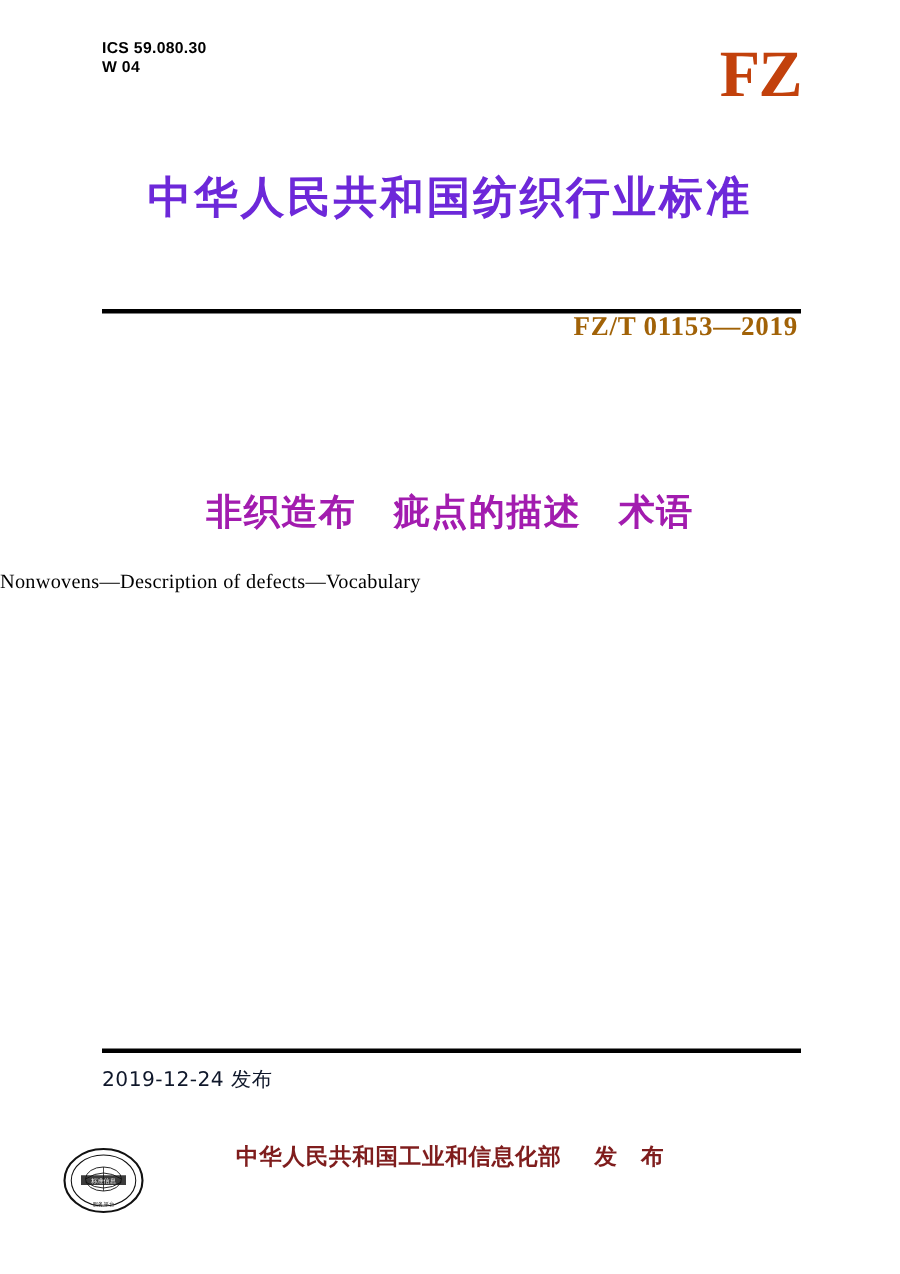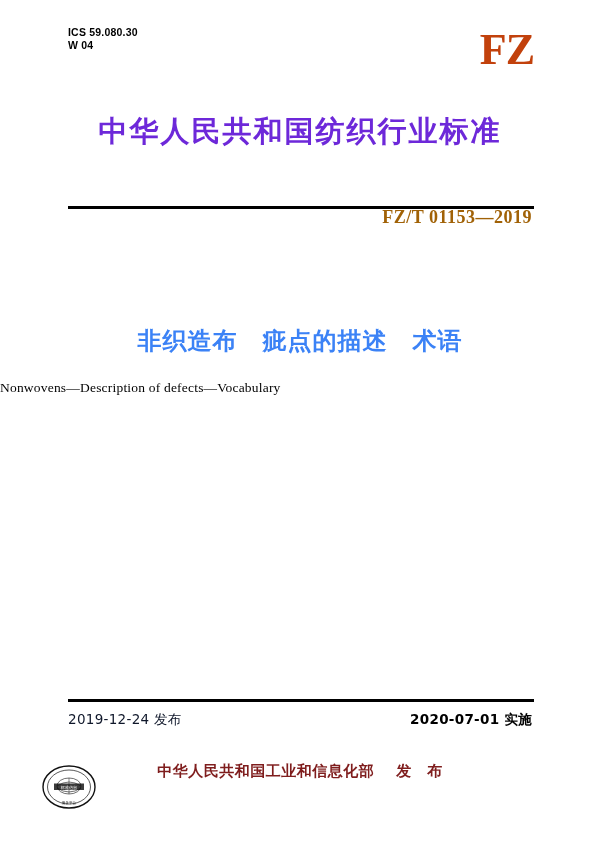--- a/index.html
+++ b/index.html
@@ -94,21 +94,21 @@
   .doc-title-cn {
     position: absolute;
     left: 0;
     top: 325px;
     width: 600px;
     text-align: center;
     font-family: "DejaVu Sans", sans-serif;
     font-size: 24px;
     font-weight: bold;
     letter-spacing: 1px;
-    color: #3b82f6;
+    color: #a21caf;
   }
   .doc-title-en {
     position: absolute;
     left: 0;
     top: 380px;
     width: 600px;
     font-family: "Liberation Serif", serif;
     font-size: 13.5px;
     letter-spacing: 0.2px;
     color: #000;
@@ -192,21 +192,20 @@
   <div class="std-number">FZ/T 01153—2019</div>
 
   <div class="rule-top"></div>
 
   <div class="doc-title-cn">非织造布　疵点的描述　术语</div>
   <div class="doc-title-en">Nonwovens—Description of defects—Vocabulary</div>
 
   <div class="rule-bottom"></div>
 
   <div class="date-issue">2019-12-24 发布</div>
-  <div class="date-effective">2020-07-01 实施</div>
 
   <div class="emblem">
     <svg width="58" height="50" viewBox="0 0 58 50" xmlns="http://www.w3.org/2000/svg">
       <ellipse cx="29" cy="25" rx="26" ry="21" fill="none" stroke="#111" stroke-width="1.4"></ellipse>
       <ellipse cx="29" cy="25" rx="21.5" ry="17" fill="none" stroke="#111" stroke-width="0.7"></ellipse>
       <ellipse cx="29" cy="24" rx="12" ry="8" fill="none" stroke="#111" stroke-width="0.6"></ellipse>
       <path d="M17 24 Q29 16 41 24" fill="none" stroke="#111" stroke-width="0.6"></path>
       <path d="M17 26 Q29 34 41 26" fill="none" stroke="#111" stroke-width="0.6"></path>
       <line x1="29" y1="16" x2="29" y2="32" stroke="#111" stroke-width="0.5"></line>
       <rect x="14" y="21.5" width="30" height="6.5" fill="#111" opacity="0.82"></rect>

